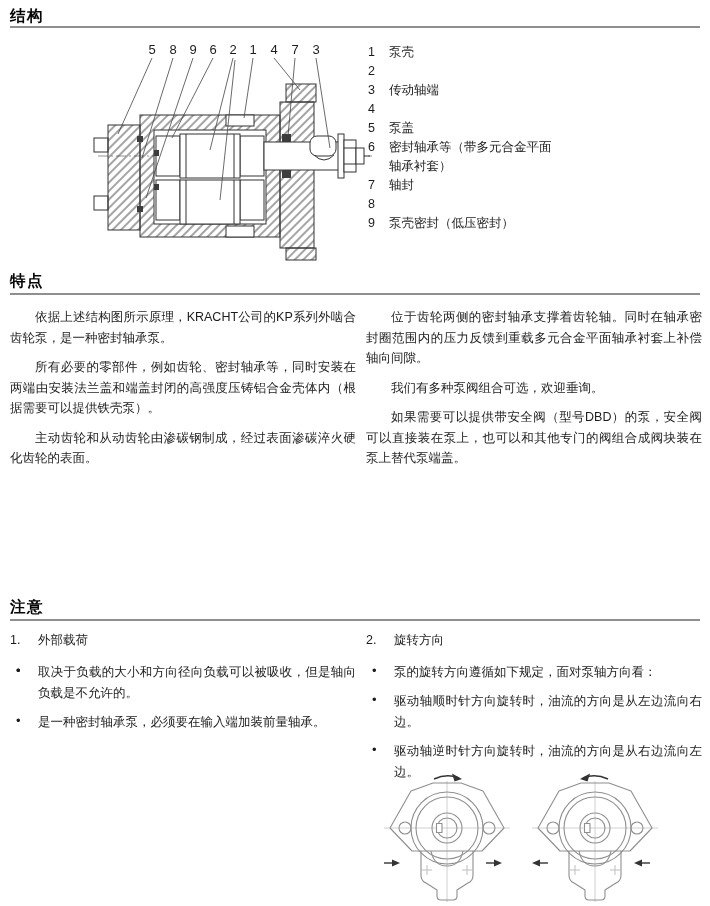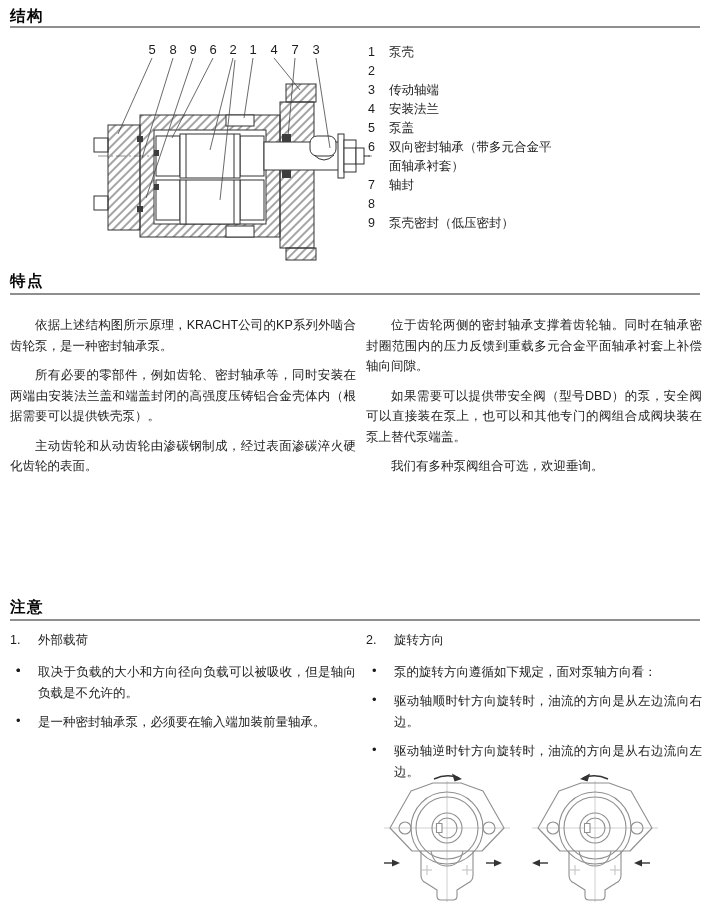--- a/index.html
+++ b/index.html
@@ -21,21 +21,21 @@
   .fig-face{position:absolute;top:771px;width:134px;height:133px;}
   .fig-cw{left:380px}
   .fig-ccw{left:528px}
 
   .parts{position:absolute;left:368px;top:43px;width:334px;font-size:12.5px;line-height:19px;}
   .part{display:flex;}
   .pn{width:21px;flex:none;}
   .pl{width:174px;}
 
   .col{position:absolute;font-size:12.5px;line-height:20.5px;text-align:justify;}
-  .col p{margin:8px 0 9px;text-indent:2em;}
+  .col p{margin:0 0 9px;text-indent:2em;}
   .col-l{left:10px;top:307px;width:346px;}
   .col-r{left:366px;top:307px;width:336px;}
 
   .ncol{position:absolute;font-size:12.5px;line-height:21px;}
   .ncol-l{left:10px;top:630px;width:346px;}
   .ncol-r{left:366px;top:630px;width:336px;}
   .ntitle{display:flex;margin-bottom:11px;}
   .ntitle .nn{width:28px;flex:none;}
   .nbul{position:relative;padding-left:28px;margin-bottom:8px;text-align:justify;}
   .nbul .bm{position:absolute;left:6px;top:-2px;font-size:13px;}
@@ -145,29 +145,28 @@
       </div>
     <div class="part">
         <span class="pn">2</span>
       </div>
     <div class="part">
         <span class="pn">3</span>
         <span class="pl">传动轴端</span>
       </div>
     <div class="part">
         <span class="pn">4</span>
-        <span class="pl">安装法兰</span>
       </div>
     <div class="part">
         <span class="pn">5</span>
         <span class="pl">泵盖</span>
       </div>
     <div class="part">
         <span class="pn">6</span>
-        <span class="pl">双向密封轴承（带多元合金平面轴承衬套）</span>
+        <span class="pl">密封轴承等（带多元合金平面轴承衬套）</span>
       </div>
     <div class="part">
         <span class="pn">7</span>
         <span class="pl">轴封</span>
       </div>
     <div class="part">
         <span class="pn">8</span>
       </div>
     <div class="part">
         <span class="pn">9</span>
@@ -178,22 +177,22 @@
   <div class="heading h-features">特点</div>
   <div class="rule r-features"></div>
 
   <div class="col col-l">
     <p>依据上述结构图所示原理，KRACHT公司的KP系列外啮合齿轮泵，是一种密封轴承泵。</p>
     <p>所有必要的零部件，例如齿轮、密封轴承等，同时安装在两端由安装法兰盖和端盖封闭的高强度压铸铝合金壳体内（根据需要可以提供铁壳泵）。</p>
     <p>主动齿轮和从动齿轮由渗碳钢制成，经过表面渗碳淬火硬化齿轮的表面。</p>
   </div>
   <div class="col col-r">
     <p>位于齿轮两侧的密封轴承支撑着齿轮轴。同时在轴承密封圈范围内的压力反馈到重载多元合金平面轴承衬套上补偿轴向间隙。</p>
+    <p>我们有多种泵阀组合可选，欢迎垂询。</p>
     <p>如果需要可以提供带安全阀（型号DBD）的泵，安全阀可以直接装在泵上，也可以和其他专门的阀组合成阀块装在泵上替代泵端盖。</p>
-    <p>我们有多种泵阀组合可选，欢迎垂询。</p>
   </div>
 
   <div class="heading h-notes">注意</div>
   <div class="rule r-notes"></div>
 
   <div class="ncol ncol-l">
     <div class="ntitle">
       <span class="nn">1.</span>
       <span>外部载荷</span>
     </div>

